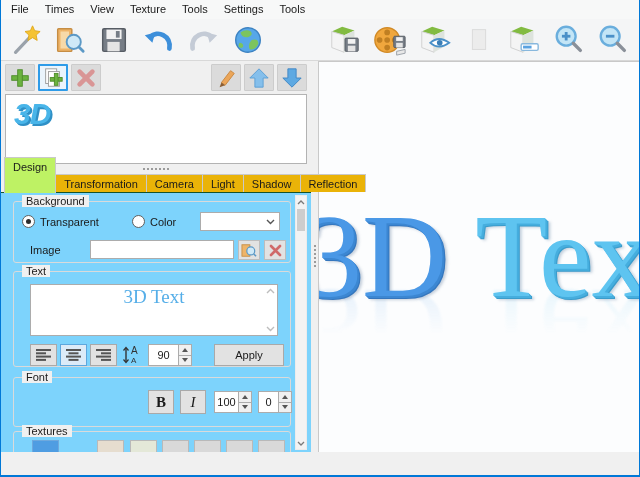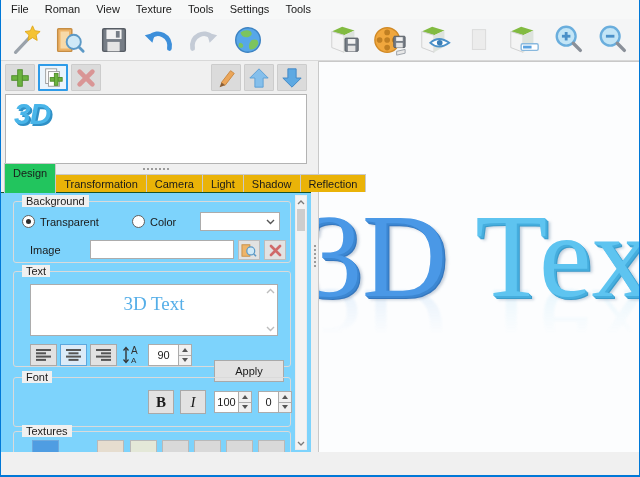--- a/index.html
+++ b/index.html
@@ -42,42 +42,42 @@
   .obj3d { font-family:"Liberation Sans",sans-serif; font-weight:bold; font-style:italic; font-size:30px;
            color:#49b5e9; text-shadow:2px 2px 0 #2f90c6; letter-spacing:-1px; }
 
   .hsplit { height:9px; display:flex; align-items:center; justify-content:center; }
   .hdots { width:26px; height:2px; background:repeating-linear-gradient(90deg,#9b9b9b 0 2px, transparent 2px 4px); }
 
   
   .tabs { height:19px; display:flex; align-items:flex-end; padding-left:3px; position:relative; z-index:2; }
   .tab { padding:3px 8px 2px 8px; border:1px solid #c9c9c9; border-bottom:none; background:#eab308;
          margin-right:-1px; height:18px; white-space:nowrap; }
-  .tab.active { background:#22c55e; height:30px; margin-bottom:-1px; position:relative; z-index:3; }
+  .tab.active { background:#bef264; height:36px; margin-bottom:-1px; position:relative; z-index:3; }
   .tabpanel { flex:1; border-top:1px solid #14532d; position:relative; overflow:hidden; background:#7dd3fc; }
 
   
   .gb { position:absolute; left:12px; width:278px; border:1px solid #dadada; border-radius:3px; }
   .gb-label { position:absolute; top:-7px; left:8px; background:#f0f0f0; padding:0 4px; }
   .gb-bg { top:8px; height:62px; }
   .gb-text { top:78px; height:96px; }
   .gb-font { top:184px; height:50px; }
   .gb-tx { top:238px; height:60px; }
 
   .radio { width:13px; height:13px; border:1px solid #5f5f5f; border-radius:50%; background:#fff; position:relative; display:inline-block; vertical-align:-2px; margin-right:5px; }
   .radio.checked::after { content:""; position:absolute; inset:3px; background:#2c2c2c; border-radius:50%; }
 
   .combo { background:#fff; border:1px solid #acacac; position:absolute; display:flex; align-items:center; }
   .combo .chev { margin-left:auto; margin-right:4px; }
   .input { background:#fff; border:1px solid #acacac; position:absolute; }
 
   .sqbtn { position:absolute; width:22px; height:20px; background:#e2e2e2; border:1px solid #bdbdbd; display:flex; align-items:center; justify-content:center; }
 
   .textarea { position:absolute; left:16px; top:12px; width:248px; height:52px; background:#fff; border:1px solid #acacac; text-align:center; }
-  .ta-text { font-family:"Liberation Serif",serif; font-size:19px; color:#55aee8; display:inline-block; margin-top:8px; }
+  .ta-text { font-family:"Liberation Serif",serif; font-size:19px; color:#55aee8; display:inline-block; margin-top:1px; }
   .ta-chev { position:absolute; right:2px; }
 
   .btn { background:#e2e2e2; border:1px solid #a9a9a9; display:flex; align-items:center; justify-content:center; position:absolute; }
   .btn.align-active { background:#dcebf8; border-color:#5ea7dd; }
 
   .spin { position:absolute; height:22px; display:flex; }
   .spin-val { background:#fff; border:1px solid #acacac; border-right:none; flex:1; display:flex; align-items:center; justify-content:center; }
   .spin-btns { width:14px; display:flex; flex-direction:column; }
   .spin-b { flex:1; background:#f0f0f0; border:1px solid #acacac; display:flex; align-items:center; justify-content:center; }
   .spin-b + .spin-b { border-top:none; }
@@ -103,21 +103,21 @@
   .c3d-refl .w1 { color:#4a98e6; } .c3d-refl .w2 { color:#5ec4f0; margin-left:28px; }
 </style>
 </head>
 <body>
 
 <div class="window">
 
 
   <div class="menubar">
     <span class="menu-item">File</span>
-    <span class="menu-item">Roman</span>
+    <span class="menu-item">Times</span>
     <span class="menu-item">View</span>
     <span class="menu-item">Texture</span>
     <span class="menu-item">Tools</span>
     <span class="menu-item">Settings</span>
     <span class="menu-item">Tools</span>
   </div>
 
   <div class="toolbar">
     <div class="tbtn">
       <svg width="34" height="34" viewBox="0 0 36 36">
@@ -370,21 +370,21 @@
             <span class="spin-val">90</span>
             <span class="spin-btns">
               <span class="spin-b">
                   <span class="tri-up"></span>
                 </span>
               <span class="spin-b">
                   <span class="tri-dn"></span>
                 </span>
             </span>
           </div>
-          <div class="btn" style="left:200px;top:72px;width:70px;height:22px;margin-top:16px;">
+          <div class="btn" style="left:200px;top:72px;width:70px;height:22px;">
             <span>Apply</span>
           </div>
         </div>
 
         <div class="gb gb-font">
           <span class="gb-label">Font</span>
           <div class="btn" style="left:134px;top:12px;width:26px;height:24px;font-family:'Liberation Serif',serif;font-weight:bold;font-size:15px;">
             <span>B</span>
           </div>
           <div class="btn" style="left:166px;top:12px;width:26px;height:24px;font-family:'Liberation Serif',serif;font-style:italic;font-size:15px;">

